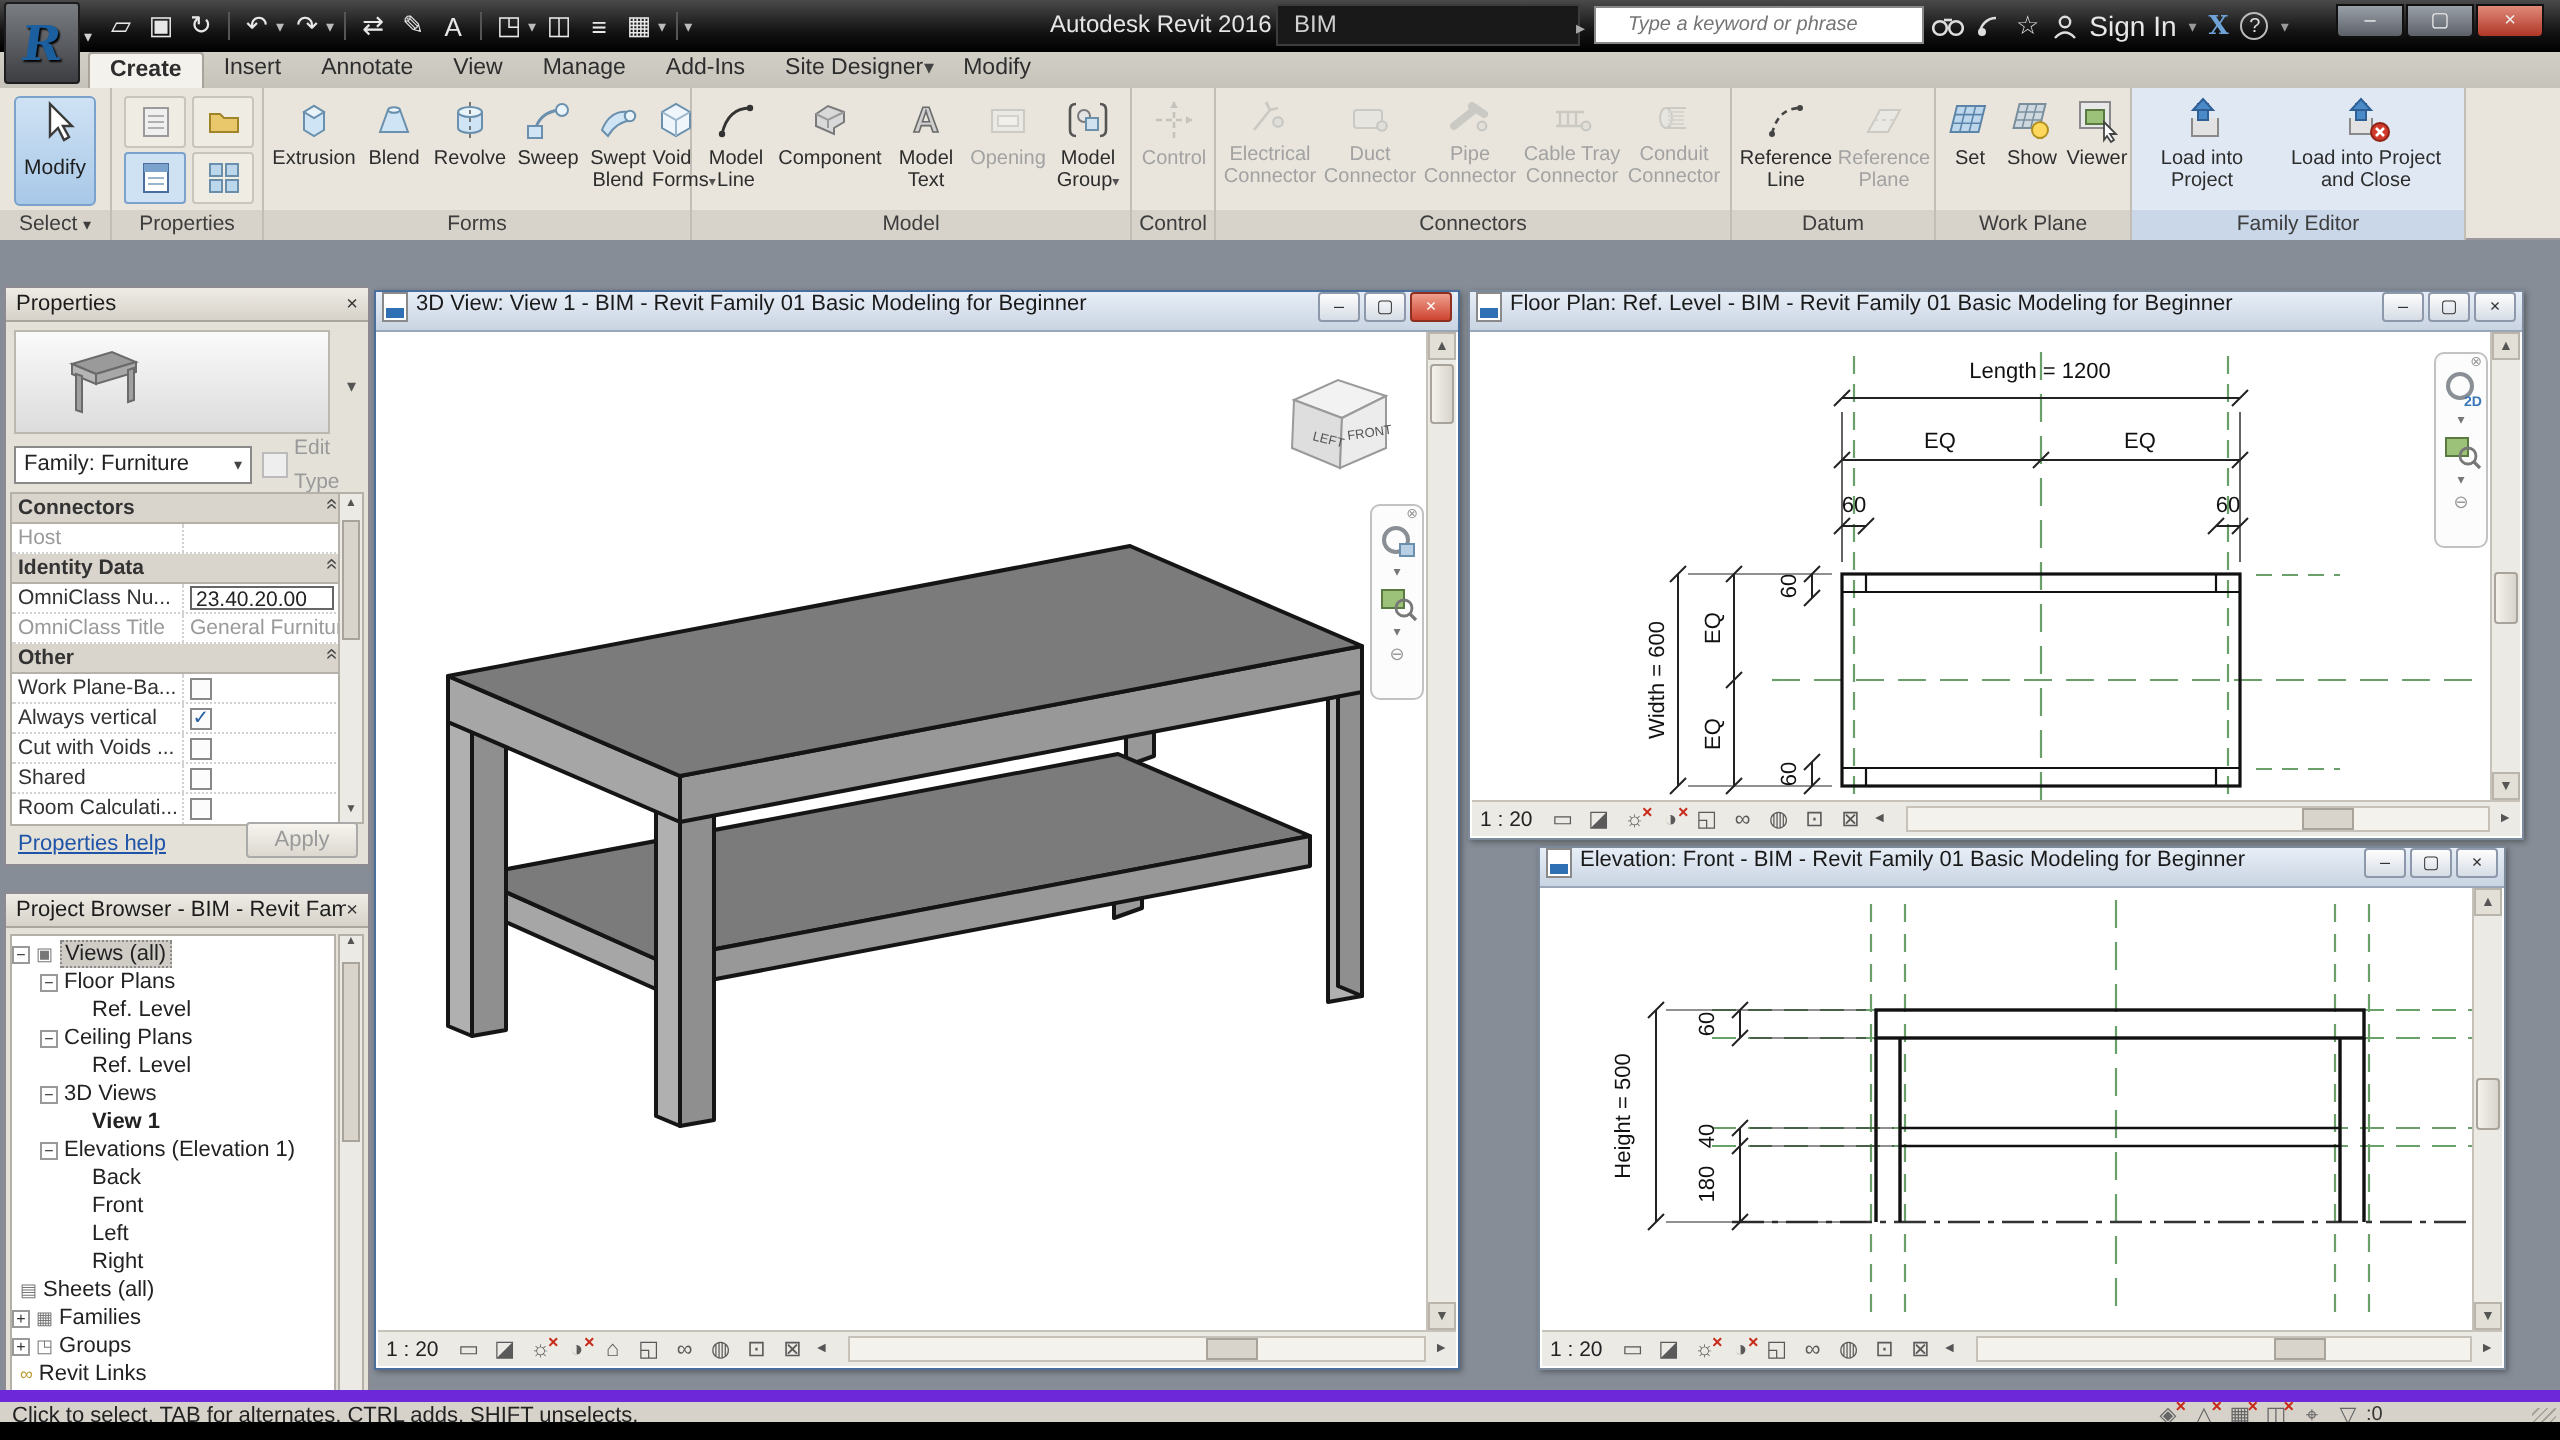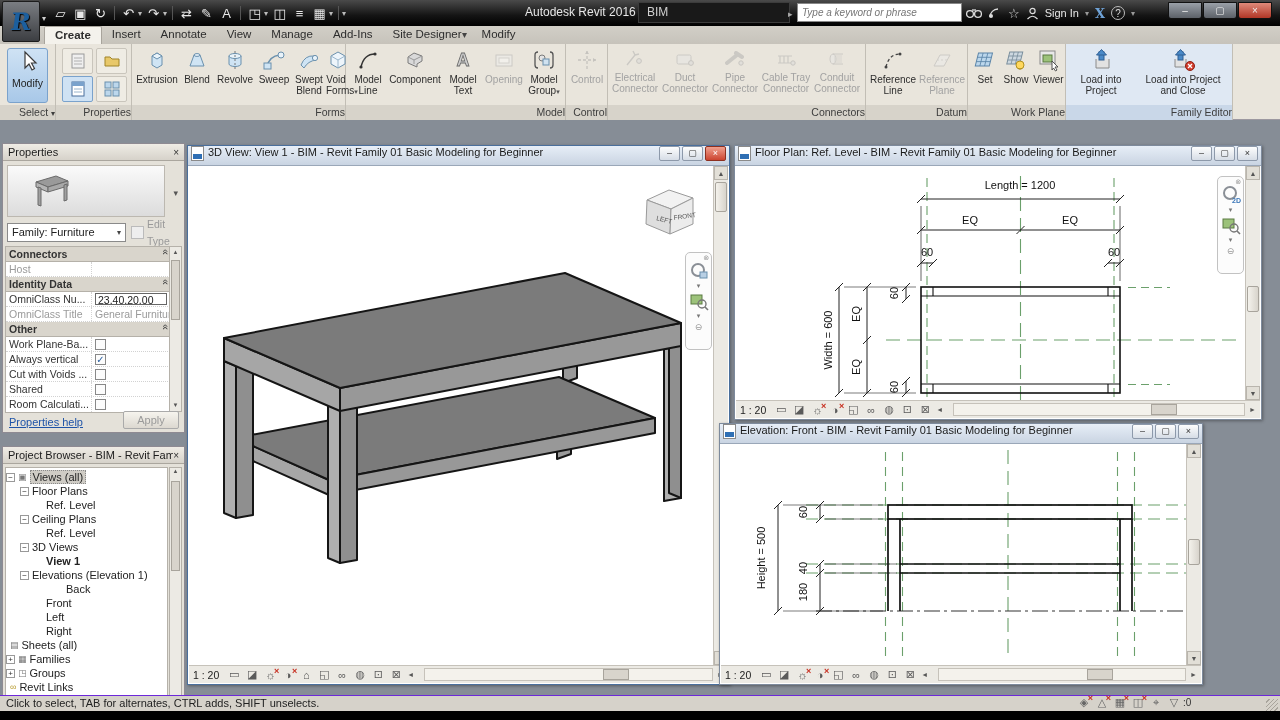--- a/index.html
+++ b/index.html
@@ -12,42 +12,42 @@
   .appbtn{position:absolute;left:2px;top:1px;width:38px;height:41px;background:linear-gradient(#7a7d82,#3c3e42);border:1px solid #1d1d1d;border-radius:2px;z-index:30;display:flex;align-items:center;justify-content:center;}
   .appbtn .rlogo{font-size:24px;font-weight:bold;color:#1c5f9e;text-shadow:1px 1px 1px #000;font-family:"DejaVu Serif",serif;transform:skewX(-8deg);}
   .appdd{position:absolute;left:42px;top:14px;color:#cfcfcf;font-size:8px;z-index:30;}
   .qat{position:absolute;left:52px;top:0;height:26px;display:flex;align-items:center;gap:3px;color:#e4e4e4;}
   .qat .qi{display:inline-block;min-width:17px;text-align:center;font-size:13px;color:#e8e8e8;cursor:default;}
   .qat .qa{font-size:8px;color:#bbb;margin-left:-2px;}
   .qat .qsep{width:1px;height:14px;background:#555;margin:0 2px;}
   .apptitle{position:absolute;left:525px;top:5px;color:#e6e6e6;font-size:12px;}
   .docbox{position:absolute;left:638px;top:2px;width:152px;height:21px;background:#191919;border:1px solid #3c3c3c;color:#d0d0d0;font-size:12px;line-height:19px;padding-left:8px;}
   .preSearch{position:absolute;left:788px;top:9px;color:#aaa;font-size:9px;}
-  .searchbox{position:absolute;left:797px;top:3px;width:165px;height:19px;background:#fff;border:1px solid #888;font-style:italic;font-size:10px;color:#777;padding:2px 4px;}
+  .searchbox{position:absolute;left:797px;top:3px;width:165px;height:19px;background:#fff;border:1px solid #888;font-style:italic;font-size:10px;color:#777;padding:2px 16px;}
   .tbicons{position:absolute;left:966px;top:0;height:26px;display:flex;align-items:center;gap:6px;color:#ddd;}
   .tbicons .ti{font-size:13px;}
-  .tbicons .signin{font-size:11px;color:#e8e8e8;}
+  .tbicons .signin{font-size:14px;color:#e8e8e8;}
   .tbicons .xchg{color:#6fa3d8;font-weight:bold;font-size:13px;font-family:"DejaVu Serif",serif;}
   .tbicons .helpc{display:inline-block;width:14px;height:14px;border:1px solid #bbb;border-radius:50%;text-align:center;line-height:13px;font-size:10px;}
   .tbicons .tdd{font-size:8px;color:#9a9a9a;}
   .winbtns{position:absolute;right:8px;top:2px;display:flex;gap:1px;}
   .wb{width:34px;height:17px;border:1px solid #111;border-radius:0 0 3px 3px;background:linear-gradient(#9aa0a8,#5c6168);color:#eee;text-align:center;line-height:15px;font-size:10px;}
   .wb.red{background:linear-gradient(#e08a7a,#b03626);}
 
   
   .tabrow{position:absolute;left:0;top:26px;width:1280px;height:35px;background:linear-gradient(#d2cfc7,#bcb8b0);border-bottom:1px solid #a8a49c;}
   .tabs{position:absolute;left:44px;top:0;height:18px;display:flex;}
   .tab{padding:2px 10px 0 10px;font-size:11.5px;color:#2d2d2d;}
   .tab.active{background:#f4f2ec;border:1px solid #a8a49c;border-bottom:none;border-radius:2px 2px 0 0;font-weight:bold;}
   .tabtoggle{position:absolute;left:462px;top:3px;font-size:10px;color:#444;}
 
   
   .ribbon{position:absolute;left:0;top:44px;width:1280px;height:76px;background:#e9e5dc;border-bottom:1px solid #9c98a0;}
   .panel{position:absolute;top:0;height:76px;border-right:1px solid #c2beb5;}
-  .plabel{position:absolute;left:0;bottom:0;width:100%;height:15px;background:#d7d3ca;color:#3d3d3d;text-align:right;font-size:10.5px;line-height:15px;}
+  .plabel{position:absolute;left:0;bottom:0;width:100%;height:15px;background:#d7d3ca;color:#3d3d3d;text-align:center;font-size:10.5px;line-height:15px;}
   .plabel .pdd{font-size:8px;}
   .panel.fe{background:#dfe8f3;}
   .panel.fe .plabel{background:#c9d7e8;}
   .rbtn{position:absolute;top:3px;text-align:center;font-size:10px;line-height:11px;color:#2d2d2d;cursor:default;}
   .rbtn .ric{display:block;margin:0 auto 1px auto;}
   .rbtn.dis{color:#a2a2a2;}
   .rbtn.dis .ric{opacity:.45;}
   .rbtn .dd{font-size:7px;color:#555;}
   .modbtn{position:absolute;left:7px;top:4px;width:41px;height:55px;background:linear-gradient(#cfe2f4,#a8c8e8);border:1px solid #7aa2cc;border-radius:3px;text-align:center;font-size:10.5px;color:#1e1e1e;}
   .smbtn{position:absolute;width:31px;height:26px;border:1px solid #c9c5bc;border-radius:2px;display:flex;align-items:center;justify-content:center;background:#efece4;}
@@ -112,21 +112,21 @@
   
   .tree{position:absolute;left:2px;top:20px;right:16px;bottom:2px;background:#fff;border:1px solid #b5b1a9;overflow:hidden;padding-top:2px;}
   .trow{height:14px;display:flex;align-items:center;font-size:11px;white-space:nowrap;}
   .trow .exp{width:9px;height:9px;border:1px solid #999;background:#fff;font-size:8px;line-height:7px;text-align:center;color:#333;margin-right:3px;flex:none;}
   .trow .tico{font-size:9px;color:#777;margin-right:3px;flex:none;}
   .trow .sel{background:#cfccc5;border:1px dotted #8a8a8a;padding:0 2px;}
   .trow.b{font-weight:bold;}
   .bscroll{position:absolute;right:2px;top:20px;width:13px;bottom:2px;background:#eceae4;border:1px solid #b5b1a9;}
 
   
-  .statusbar{position:absolute;left:0;top:695px;width:1280px;height:16px;background:#d6d2ca;border-top:1px solid #6d28d9;font-size:11px;color:#222;}
+  .statusbar{position:absolute;left:0;top:695px;width:1280px;height:16px;background:#d6d2ca;border-top:6px solid #6d28d9;font-size:11px;color:#222;}
   .statusbar .msg{position:absolute;left:6px;top:1px;}
   .sico{position:relative;display:inline-block;width:18px;text-align:center;font-size:11px;color:#666;}
   .sico.redx::after{content:"×";position:absolute;right:0px;top:-3px;color:#c62b1c;font-size:9px;font-weight:bold;}
   .srow{position:absolute;left:1075px;top:0px;display:flex;align-items:center;}
   .grip{position:absolute;right:2px;top:3px;width:12px;height:12px;background:
     repeating-linear-gradient(135deg,transparent,transparent 2px,#a8a49c 2px,#a8a49c 3px);}
   .blackbottom{position:absolute;left:0;top:711px;width:1280px;height:9px;background:#000;}
 
   svg text{font-family:"Liberation Sans","DejaVu Sans",sans-serif;}
 </style>
@@ -577,21 +577,21 @@
             <span class="exp">−</span>
             <span>3D Views</span>
           </div>
         <div class="trow b" style="padding-left:40px;">
             <span>View 1</span>
           </div>
         <div class="trow" style="padding-left:14px;">
             <span class="exp">−</span>
             <span>Elevations (Elevation 1)</span>
           </div>
-        <div class="trow" style="padding-left:60px;">
+        <div class="trow" style="padding-left:40px;">
             <span>Back</span>
           </div>
         <div class="trow" style="padding-left:40px;">
             <span>Front</span>
           </div>
         <div class="trow" style="padding-left:40px;">
             <span>Left</span>
           </div>
         <div class="trow" style="padding-left:40px;">
             <span>Right</span>
@@ -790,21 +790,21 @@
         <span class="vci">⊡</span>
         <span class="vci">⊠</span>
         <span class="ha">◄</span>
         <div class="hs">
             <div class="ht" style="left:68%;"></div>
           </div>
         <span class="ha">►</span>
       </div>
     </div>
 
-    <div class="vwin" style="left:719px;top:303px;width:484px;height:262px;">
+    <div class="vwin" style="left:769px;top:303px;width:484px;height:262px;">
       <div class="vtitle">
         <span class="vicon"></span>
         <span class="vtext">Elevation: Front - BIM - Revit Family 01 Basic Modeling for Beginner</span>
         <span class="vbtn">–</span>
         <span class="vbtn">▢</span>
         <span class="vbtn">×</span>
       </div>
       <div class="vbody">
         <svg width="510" height="222" viewBox="0 0 510 222">
 

